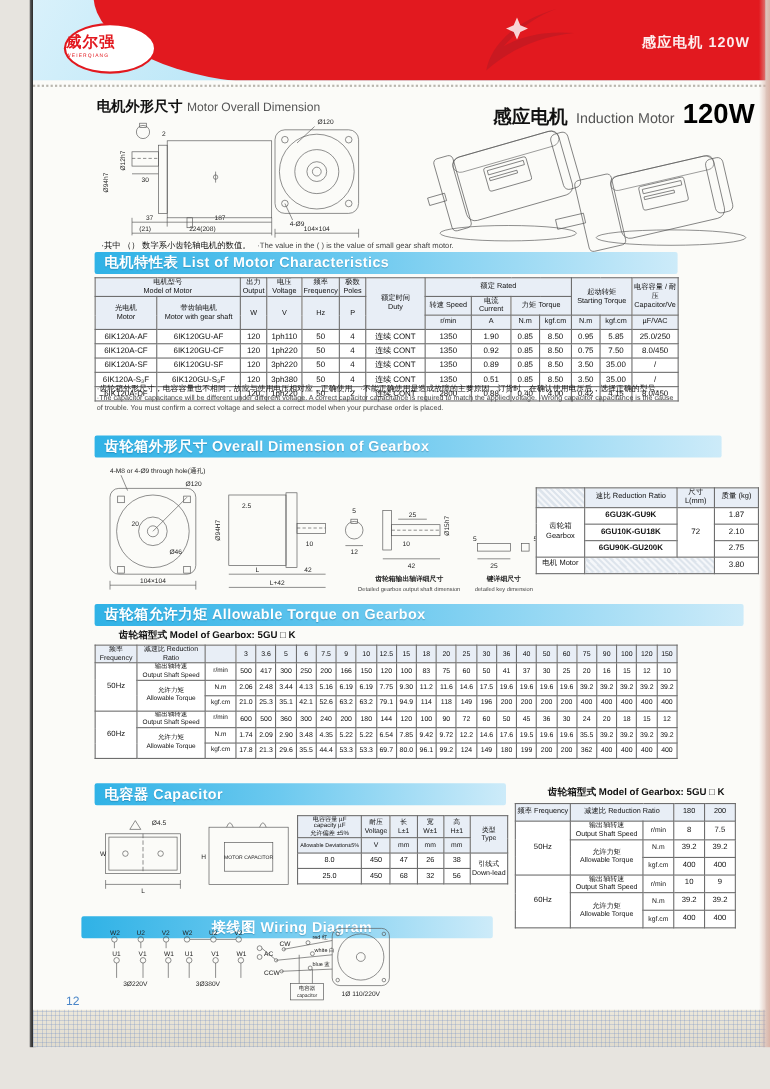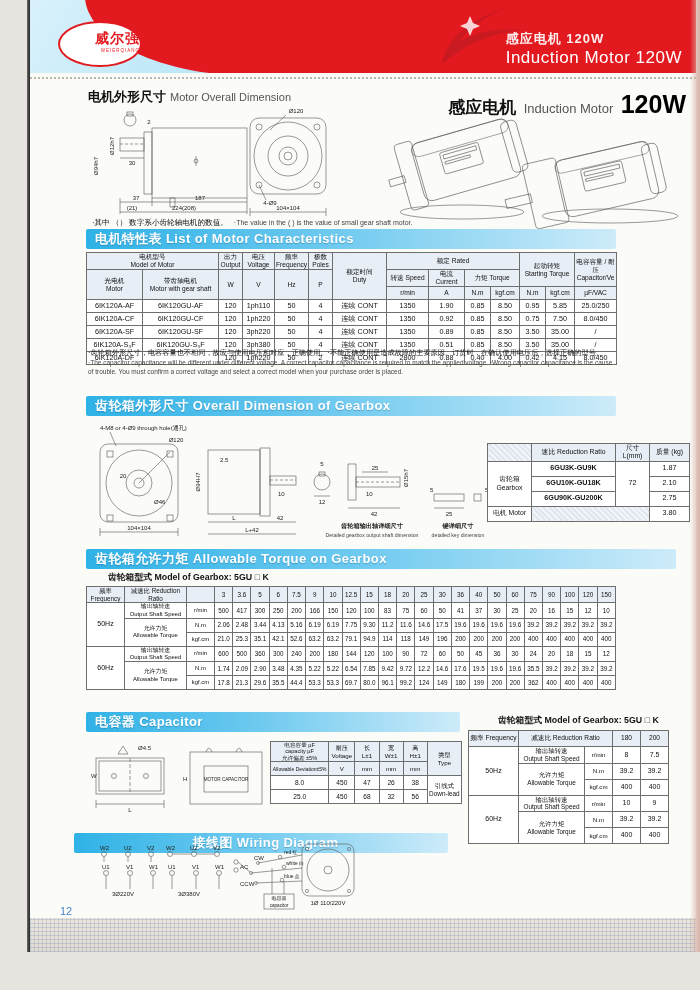--- a/index.html
+++ b/index.html
@@ -3,21 +3,21 @@
 <meta charset="utf-8">
 <style>
   html,body{margin:0;padding:0;}
   body{width:700px;height:990px;background:#e7e4df;font-family:"Liberation Sans","DejaVu Sans",sans-serif;position:relative;overflow:hidden;}
   #sheet{position:absolute;left:30px;top:0;width:666px;height:952px;background:#fbfbf8;}
   .edge-left{position:absolute;left:27px;top:0;width:6px;height:952px;background:linear-gradient(90deg,#6b6b6b,#2e2e2e 40%,#888);}
   .edge-right{position:absolute;left:690px;top:0;width:10px;height:952px;background:linear-gradient(90deg,rgba(216,170,160,0),#d9b4a8);}
   
   .header{position:absolute;left:30px;top:0;width:666px;height:73px;background:linear-gradient(120deg,#d9f1fb,#9bdcf4 60%,#bfe8f7);overflow:hidden;}
   .header-red{position:absolute;left:55px;top:-6px;right:0;height:82px;background:#e2191f;border-bottom-left-radius:170px 80px;}
-  .logo{position:absolute;left:28px;top:21px;width:80px;height:42px;background:#fff;border:2px solid #e2191f;border-radius:50%;box-shadow:0 0 0 2px #fff inset;text-align:right;z-index:3;}
+  .logo{position:absolute;left:28px;top:21px;width:80px;height:42px;background:#fff;border:2px solid #e2191f;border-radius:50%;box-shadow:0 0 0 2px #fff inset;text-align:left;z-index:3;}
   .logo-cn{color:#e2191f;font-weight:bold;font-size:14px;margin-top:7px;letter-spacing:1px;}
   .logo-en{color:#e2191f;font-size:4.5px;letter-spacing:1px;}
   .wm{position:absolute;right:28px;top:0px;z-index:2;color:rgba(205,35,45,.85);font-weight:bold;font-size:31px;letter-spacing:2px;text-shadow:1px 1px 0 rgba(255,255,255,.35);}
   .wm sup{font-size:11px;}
   .wm-swoosh{position:absolute;right:170px;top:2px;z-index:2;opacity:.9;}
   .header-titles{position:absolute;right:14px;top:30px;z-index:4;}
   .ht-cn{color:rgba(255,255,255,.92);font-size:13px;font-weight:600;letter-spacing:1px;}
   .ht-en{color:#fff;font-size:17px;letter-spacing:.5px;}
   .header-sep{position:absolute;left:30px;top:77px;width:666px;border-top:2px dotted #b9b6ae;}
   
@@ -84,21 +84,20 @@
   <svg class="wm-swoosh" width="90" height="66" viewBox="0 0 90 66">
     <path d="M70 6 C30 18 10 40 6 62 C30 42 52 32 86 28 C60 26 40 30 22 40 C38 22 54 12 70 6 Z" fill="rgba(190,25,35,.75)"></path>
     <path d="M34 14 l3 7 7 3 -7 3 -3 7 -3 -7 -7 -3 7 -3 z" fill="#fff" opacity=".9"></path>
   </svg>
   <div class="logo">
     <div class="logo-cn">威尔强</div>
     <div class="logo-en">WEIERQIANG</div>
   </div>
   <div class="header-titles">
     <div class="ht-cn">感应电机 120W</div>
-    <div class="ht-en">Induction Motor 120W</div>
   </div>
 </div>
 <div class="header-sep"></div>
 
 <div class="sec1-title">
   <span>电机外形尺寸</span><span class="en">Motor Overall Dimension</span>
 </div>
 <div class="prod-title">
   <span class="cn">感应电机</span>
   <span class="en">Induction Motor</span>
@@ -325,21 +324,21 @@
         <td class="">8.0/450</td>
       </tr>
     </tbody>
 </table>
 
 <div class="notes">
   <div class="cn">·齿轮箱外形尺寸，电容容量也不相同，故应与使用电压相对应，正确使用。·不能正确使用是造成故障的主要原因。订货时，在确认使用电压后，选择正确的型号。</div>
   <div class="en">·The capacitor capacitance will be different under different voltage. A correct capacitor capacitance is required to match the applied voltage. ·Wrong capacitor capacitance is the cause of trouble. You must confirm a correct voltage and select a correct model when your purchase order is placed.</div>
 </div>
 
-<div class="bar" style="left:86px;top:396px;width:530px;"><span>齿轮箱外形尺寸 Overall Dimension of Gearbox</span></div>
+<div class="bar" style="left:86px;top:396px;width:570px;"><span>齿轮箱外形尺寸 Overall Dimension of Gearbox</span></div>
 
 <svg class="draw" style="left:90px;top:420px;" width="400" height="124" viewBox="0 0 400 124">
   <text x="10" y="10">4-M8 or 4-Ø9 through hole(通孔)</text>
   <rect x="8" y="14" width="300" height="0" stroke="none"></rect>
   <line x1="20" y1="12" x2="26" y2="26"></line>
   <rect x="10" y="24" width="78" height="78" rx="8" fill="#fff"></rect>
   <circle cx="49" cy="63" r="33"></circle>
     <circle cx="49" cy="63" r="13"></circle>
     <circle cx="49" cy="63" r="5"></circle>
   <rect x="17" y="31" width="6" height="6"></rect>

